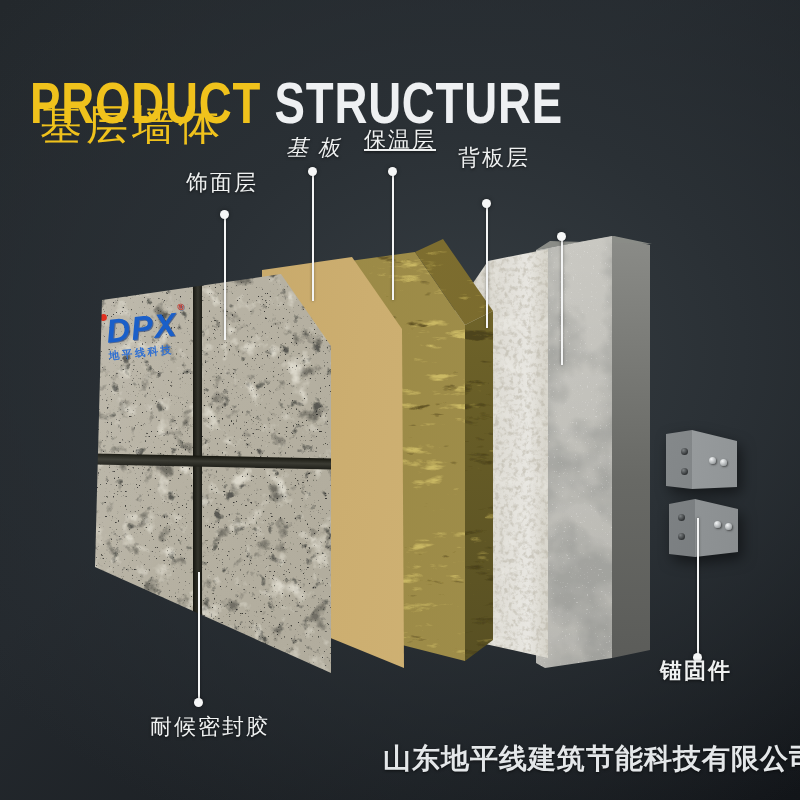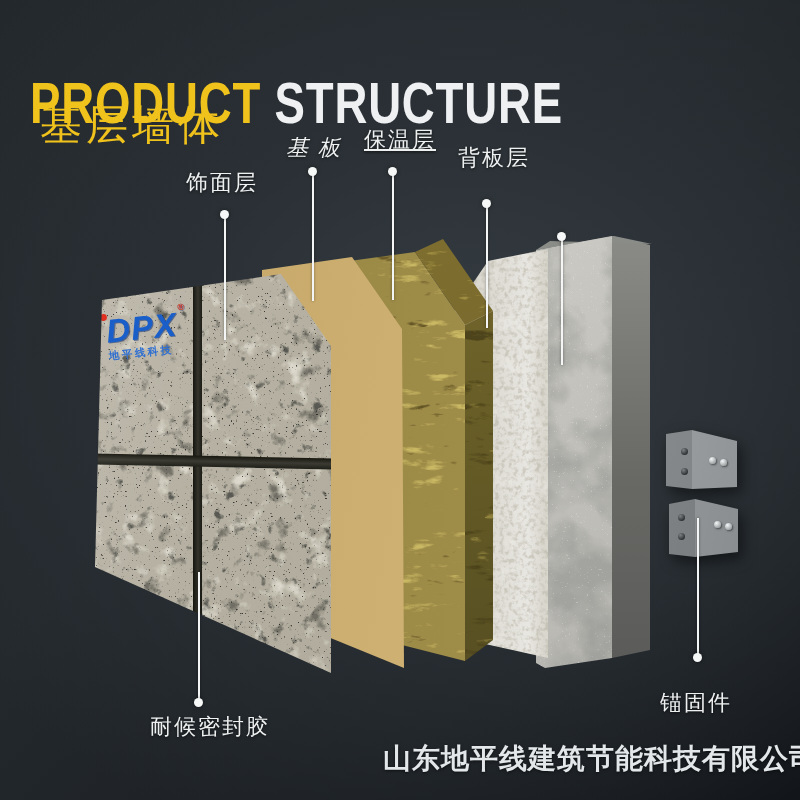--- a/index.html
+++ b/index.html
@@ -225,17 +225,17 @@
   <div class="ldot" style="left:557px;top:232px;"></div>
   <div class="lead" style="left:697px;top:518px;height:139px;"></div>
   <div class="ldot" style="left:693px;top:653px;"></div>
   <div class="lead" style="left:198px;top:572px;height:130px;"></div>
   <div class="ldot" style="left:194px;top:698px;"></div>
 
   <div class="cap" style="left:186px;top:168px;">饰面层</div>
   <div class="cap" style="left:286px;top:133px;font-style:italic;">基 板</div>
   <div class="cap" style="left:364px;top:125px;text-decoration:underline;">保温层</div>
   <div class="cap" style="left:458px;top:143px;">背板层</div>
-  <div class="cap" style="left:660px;top:688px;">锚固件</div>
+  <div class="cap" style="left:660px;top:656px;font-weight:bold;">锚固件</div>
   <div class="cap" style="left:150px;top:712px;">耐候密封胶</div>
 
   <div class="company">山东地平线建筑节能科技有限公司</div>
 </div>
 
 </body></html>

